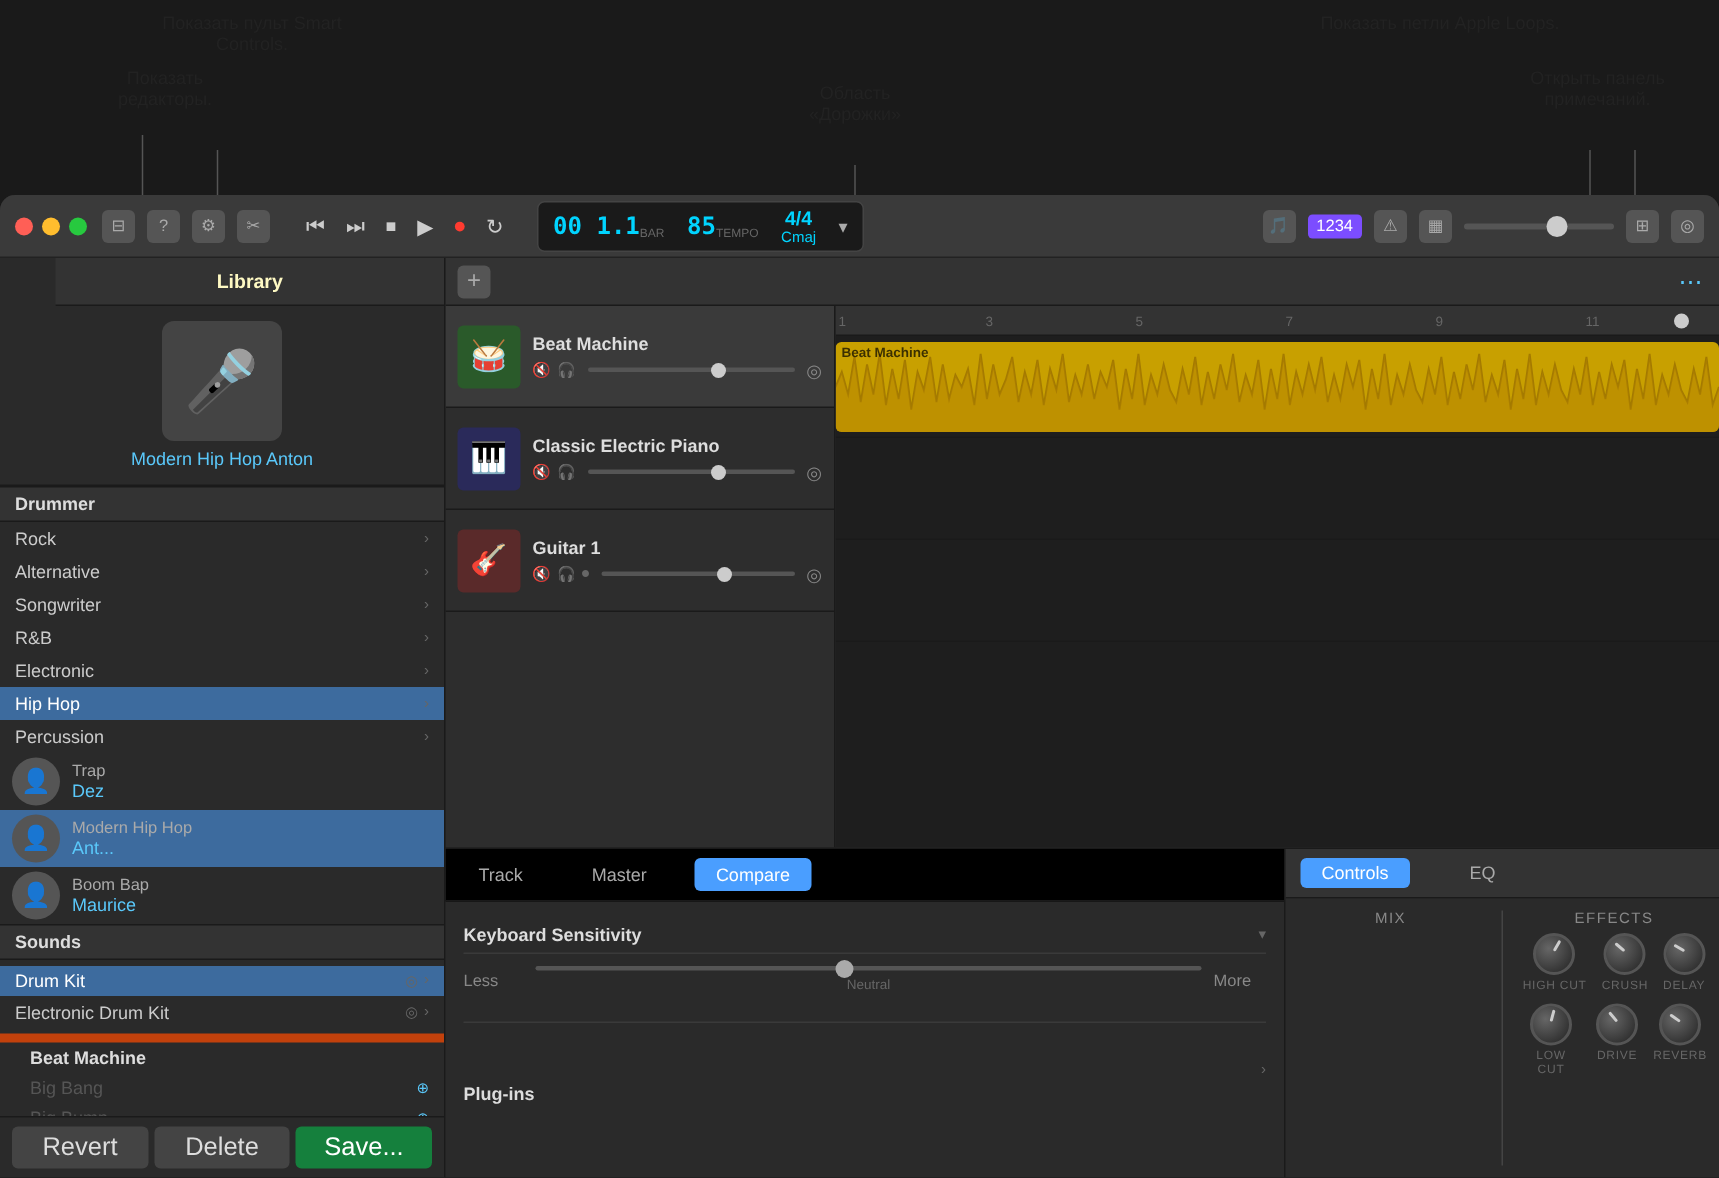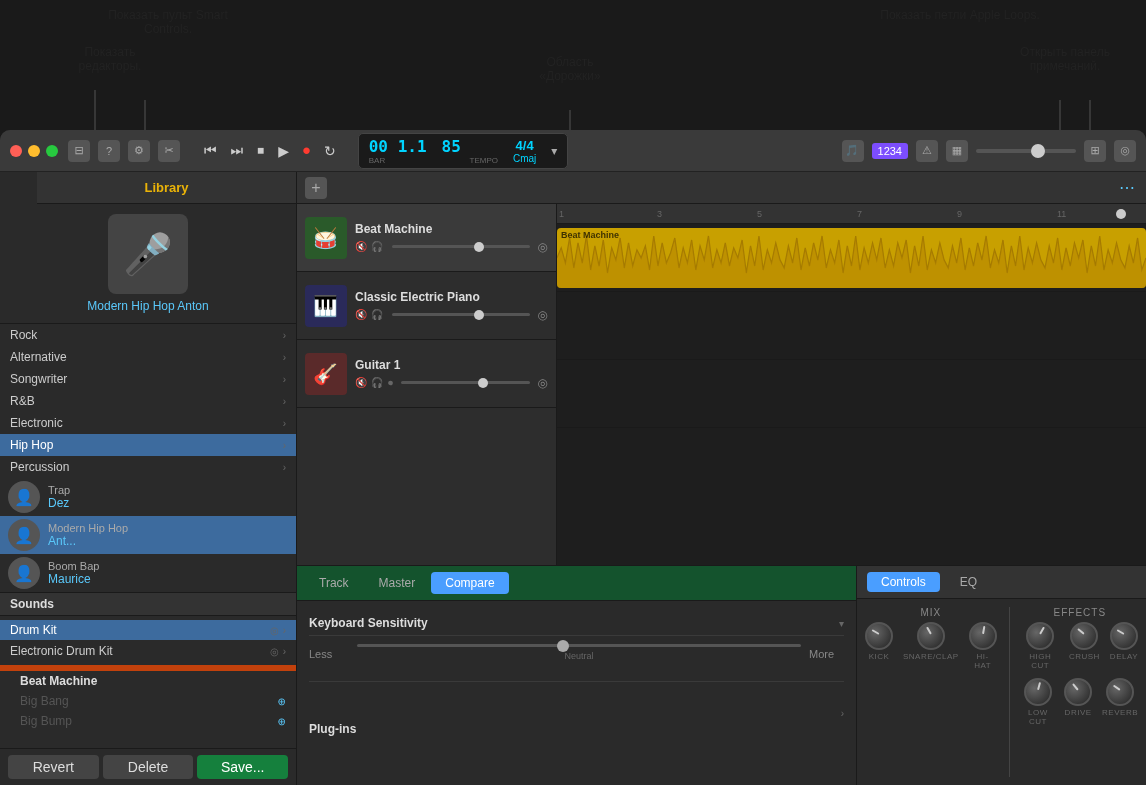--- a/index.html
+++ b/index.html
@@ -83,22 +83,22 @@
       border: 1px solid #444;
       border-radius: 5px;
       padding: 3px 10px;
       display: flex;
       gap: 15px;
       align-items: center;
       margin: 0 8px;
     }
     .time-section {
       display: flex;
-      flex-direction: column;
-      align-items: flex-start;
+      flex-direction: row;
+      align-items: flex-end;
     }
     .time-value {
       font-size: 16px;
       color: #00d4ff;
       font-weight: 600;
       font-family: monospace;
     }
     .time-label {
       font-size: 8px;
       color: #666;
@@ -107,21 +107,20 @@
     .tempo-value {
       font-size: 16px;
       color: #00d4ff;
       font-weight: 600;
       font-family: monospace;
     }
     .tempo-label {
       font-size: 8px;
       color: #666;
       text-transform: uppercase;
-      margin-left: 28px;
     }
 
     .time-sig {
       display: flex;
       flex-direction: column;
       align-items: center;
     }
     .time-sig-value {
       font-size: 13px;
       color: #00d4ff;
@@ -177,21 +176,21 @@
       flex-direction: column;
       border-right: 1px solid #1a1a1a;
       overflow: hidden;
     }
 
     .library-header {
       text-align: center;
       padding: 8px;
       font-size: 13px;
       font-weight: 600;
-      color: #eab308;
+      color: #fef9c3;
       border-bottom: 1px solid #1a1a1a;
       background: #333;
       margin-left: 37px;
     }
 
     .artist-preview {
       display: flex;
       flex-direction: column;
       align-items: center;
       padding: 10px;
@@ -342,21 +341,21 @@
       background: #2a2a2a;
       flex-shrink: 0;
     }
     .sidebar-footer-btn {
       flex: 1;
       padding: 4px;
       background: #444;
       border: none;
       border-radius: 4px;
       color: #ddd;
-      font-size: 14px;
+      font-size: 17px;
       cursor: pointer;
       text-align: center;
     }
     .sidebar-footer-btn.primary {
       background: #15803d;
       color: white;
     }
 
     
     .track-container {
@@ -540,23 +539,23 @@
     .smart-controls {
       width: 560px;
       flex-shrink: 0;
       border-right: 1px solid #1a1a1a;
       display: flex;
       flex-direction: column;
     }
 
     .sc-tabs {
       display: flex;
-      gap: 2px;
+      gap: 18px;
       padding: 6px 8px;
-      background: #14532d;
+      background: #000000;
       border-bottom: 1px solid #1a1a1a;
       flex-shrink: 0;
     }
     .sc-tab {
       padding: 4px 14px;
       font-size: 12px;
       color: #aaa;
       border-radius: 4px;
       cursor: pointer;
     }
@@ -662,21 +661,21 @@
     
     .mixer-panel {
       flex: 1;
       display: flex;
       flex-direction: column;
       overflow: hidden;
     }
 
     .mixer-tabs {
       display: flex;
-      gap: 6px;
+      gap: 26px;
       padding: 6px 10px;
       background: #333;
       border-bottom: 1px solid #1a1a1a;
       flex-shrink: 0;
     }
     .mixer-tab {
       padding: 3px 14px;
       font-size: 12px;
       color: #aaa;
       border-radius: 4px;
@@ -870,20 +869,21 @@
       <div class="library-header">Library</div>
 
       <div class="artist-preview">
         <div class="artist-avatar">🎤</div>
         <div class="artist-name">
           <span>Modern Hip Hop</span>
           <span style="color:#5ac8fa;">Anton</span>
         </div>
       </div>
 
+      <div class="section-header">Drummer</div>
 
       <div class="category-list">
         <div class="category-item">
           <span>Rock</span>
           <span class="chevron">›</span>
         </div>
         <div class="category-item">
           <span>Alternative</span>
           <span class="chevron">›</span>
         </div>
@@ -1123,34 +1123,20 @@
             </div>
           </div>
           <div class="mixer-content">
 
             <div style="display:flex;gap:10px;flex:1;">
 
               <div class="mix-section" style="flex:1;">
                 <div class="mix-section-title">MIX</div>
                 <div style="display:flex;flex-direction:column;gap:8px;">
 
-                  <div class="mix-knobs-row">
-                    <div class="knob-group">
-                      <div class="knob" style="--angle:-60deg;"></div>
-                      <span class="knob-label">KICK</span>
-                    </div>
-                    <div class="knob-group">
-                      <div class="knob" style="--angle:-30deg;"></div>
-                      <span class="knob-label">SNARE/CLAP</span>
-                    </div>
-                    <div class="knob-group">
-                      <div class="knob" style="--angle:10deg;"></div>
-                      <span class="knob-label">HI-HAT</span>
-                    </div>
-                  </div>
 
                 </div>
               </div>
 
               <div class="mixer-divider"></div>
 
               <div class="effects-section" style="flex:1;">
                 <div class="mix-section-title">EFFECTS</div>
                 <div style="display:flex;flex-direction:column;gap:8px;">
 

